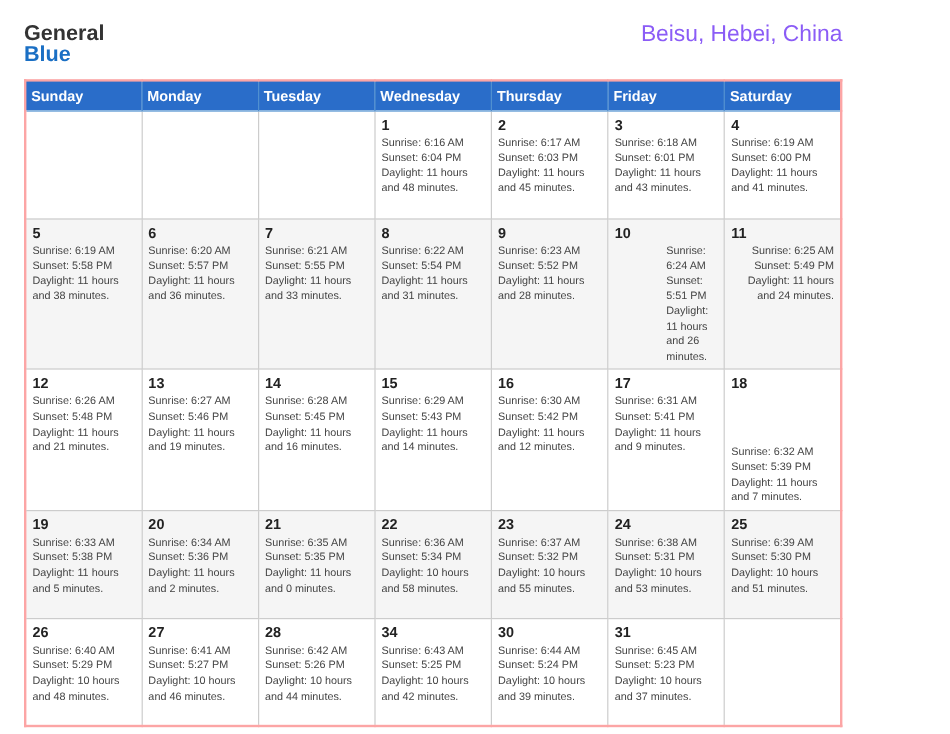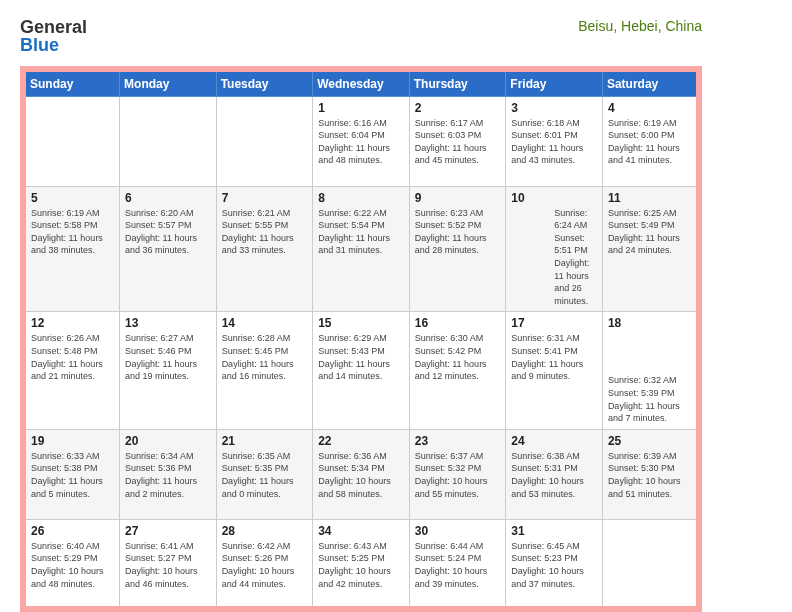--- a/index.html
+++ b/index.html
@@ -35,26 +35,26 @@
     .title-block {
       text-align: right;
     }
     .month-title {
       font-size: 36px;
       font-weight: 300;
       color: #333;
       line-height: 1.1;
     }
     .location {
-      font-size: 14px;
-      color: #4d7c0f;
+      font-size: 19px;
+      color: #8b5cf6;
     }
     .calendar {
       flex: 1;
-      border: 6px solid #fca5a5;
+      border: 2px solid #fca5a5;
       border-collapse: collapse;
       width: 100%;
       table-layout: fixed;
     }
     .calendar th {
       background-color: #2a6dc9;
       color: #fff;
       font-size: 12px;
       font-weight: bold;
       padding: 5px 4px;
@@ -186,21 +186,21 @@
           </td>
           <td class="alt-row">
             <div class="day-num">10</div>
             <div class="day-info" style="white-space: pre-line; margin-left: 43px;">Sunrise: 6:24 AM
 Sunset: 5:51 PM
 Daylight: 11 hours
 and 26 minutes.</div>
           </td>
           <td class="alt-row">
             <div class="day-num">11</div>
-            <div class="day-info" style="white-space: pre-line;">Sunrise: 6:25 AM
+            <div class="day-info" style="white-space: pre-line; text-align: right;">Sunrise: 6:25 AM
 Sunset: 5:49 PM
 Daylight: 11 hours
 and 24 minutes.</div>
           </td>
         </tr>
         <tr>
           <td>
             <div class="day-num">12</div>
             <div class="day-info" style="white-space: pre-line;">Sunrise: 6:26 AM
 Sunset: 5:48 PM

